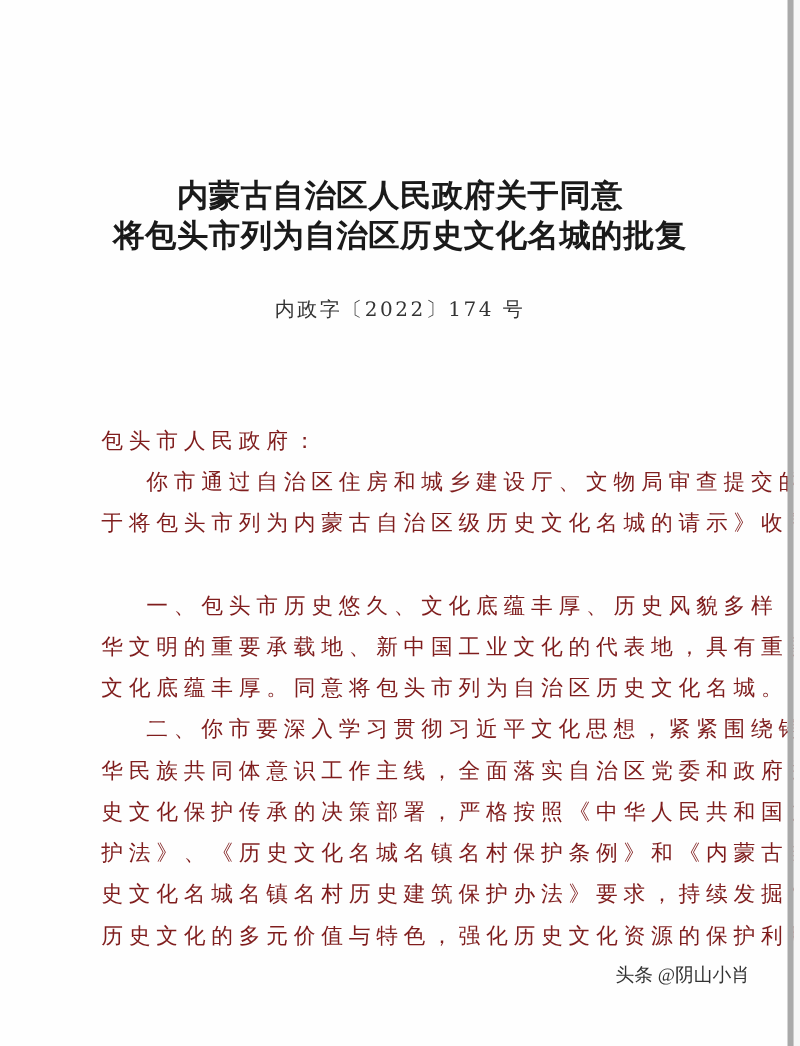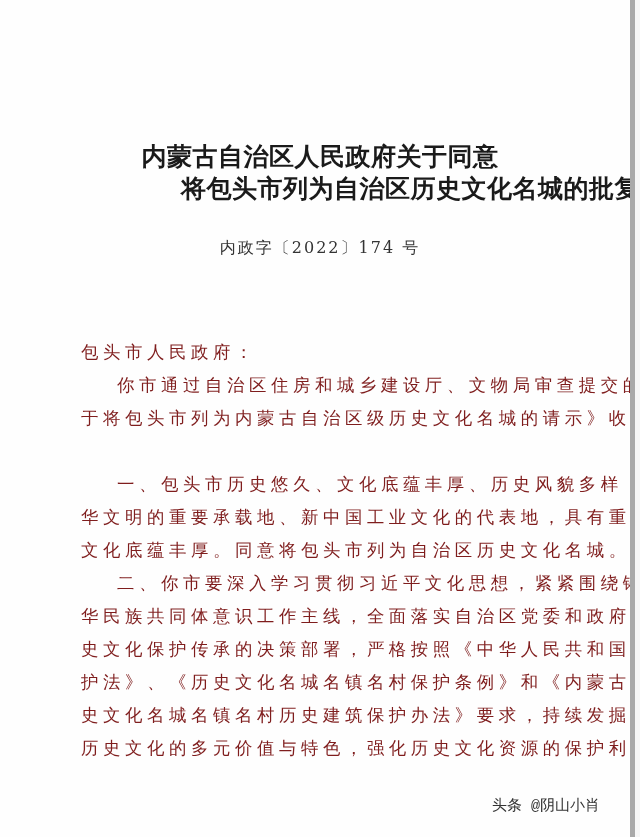--- a/index.html
+++ b/index.html
@@ -14,33 +14,33 @@
     position: absolute; left: 630px; top: 0; width: 5px; height: 837px;
     background: #a9a9a9;
   }
   .edge-white { position: absolute; left: 635px; top: 0; width: 5px; height: 837px; background: #f6f6f6; }
   .title {
     position: absolute; left: 0; width: 640px; text-align: center;
     font-family: "DejaVu Serif", serif; font-weight: bold;
     font-size: 25px; color: #1a1a1a; letter-spacing: 0.5px;
   }
   .t1 { top: 140px; }
-  .t2 { top: 172px; text-align: right; }
+  .t2 { top: 172px; }
   .docno {
     position: absolute; top: 238px; left: 0; width: 640px; text-align: center;
     font-size: 16px; letter-spacing: 2px; color: #333;
   }
   .line {
     position: absolute; left: 81px; width: 520px;
     font-size: 17.4px; letter-spacing: 4.6px; white-space: nowrap; color: #7f1d1d;
   }
   .indent { left: 117px; }
   .watermark {
-    position: absolute; right: 40px; top: 796px;
-    font-family: Liberation Mono, monospace; font-size: 15px; color: #333;
+    position: absolute; right: 40px; top: 771px;
+    font-family: Liberation Serif, serif; font-size: 15px; color: #333;
     text-shadow: 0 0 1px #fff;
   }
 </style>
 </head>
 <body>
 
 <div class="page">
   <div class="title t1">内蒙古自治区人民政府关于同意</div>
   <div class="title t2">将包头市列为自治区历史文化名城的批复</div>
   <div class="docno">内政字〔2022〕174 号</div>

